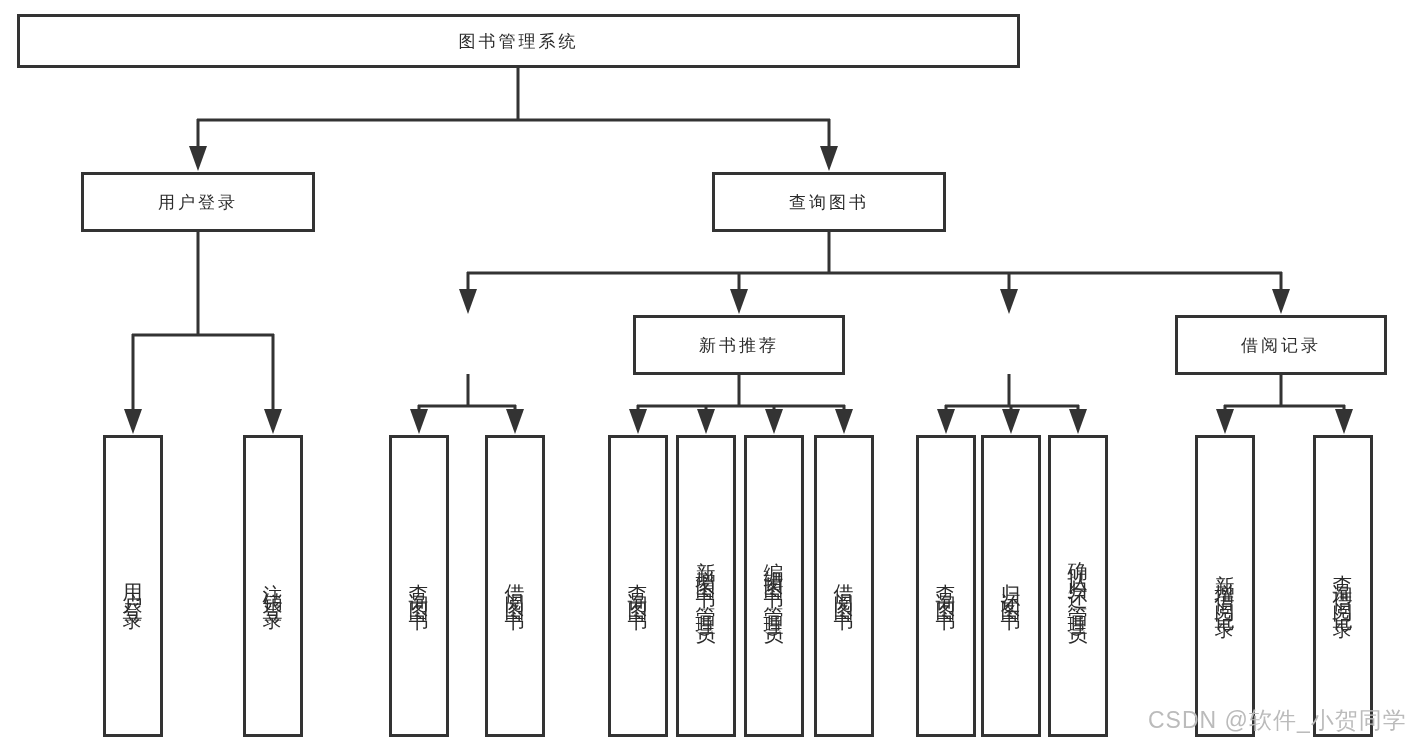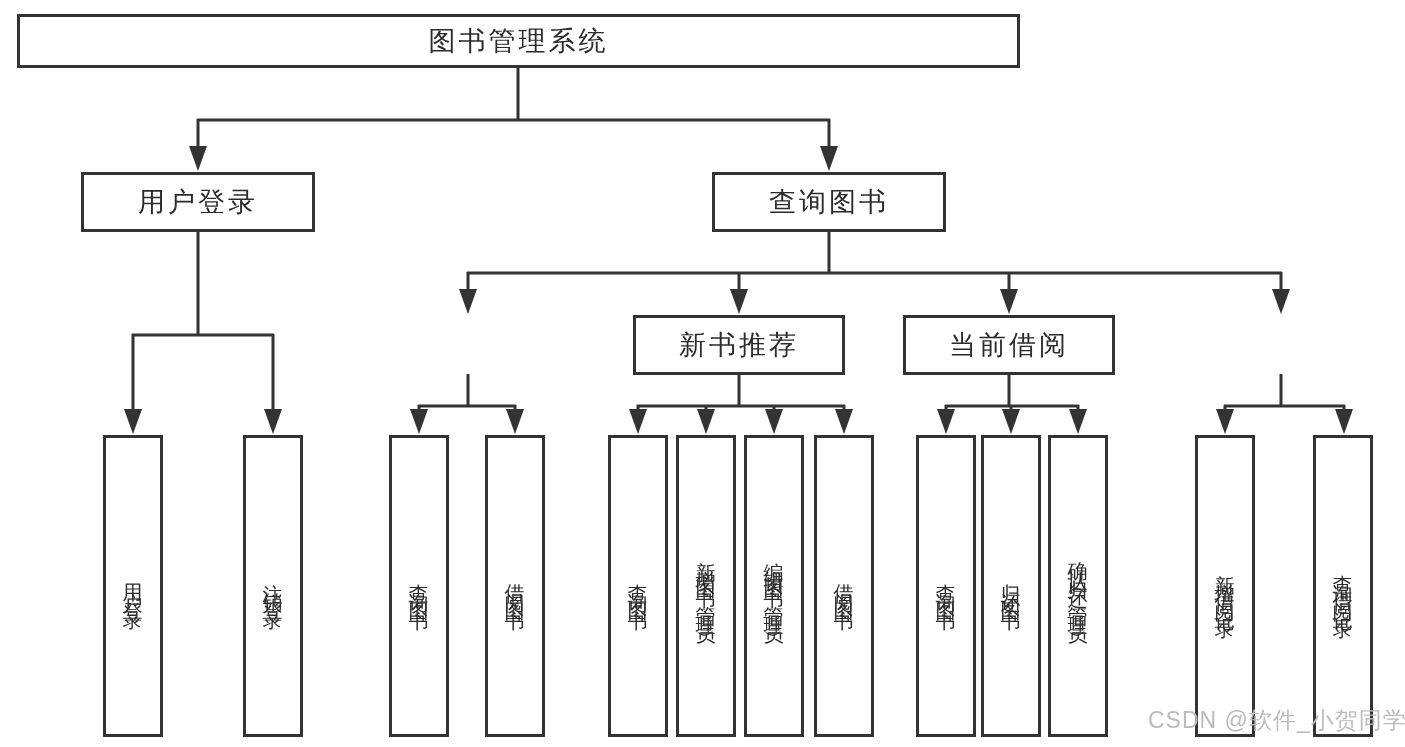--- a/index.html
+++ b/index.html
@@ -19,21 +19,21 @@
     background: #ffffff;
     border: 3px solid var(--line, #333333);
     box-sizing: border-box;
     display: flex;
     align-items: center;
     justify-content: center;
     color: var(--text, #2b2b2b);
     z-index: 2;
   }
   .node .label-h {
-    font-size: 27px;
+    font-size: 17px;
     letter-spacing: 3px;
     white-space: nowrap;
   }
   .leaf { width: 60px; height: 302px; top: 435px; }
   .leaf .label-v {
     writing-mode: vertical-rl;
     text-orientation: mixed;
     font-size: 20px;
     line-height: 1;
     letter-spacing: 9px;
@@ -92,22 +92,22 @@
   <div class="node" style="left:81px; top:172px; width:234px; height:60px;">
     <span class="label-h">用户登录</span>
   </div>
   <div class="node" style="left:712px; top:172px; width:234px; height:60px;">
     <span class="label-h">查询图书</span>
   </div>
 
   <div class="node" style="left:633px; top:315px; width:212px; height:60px;">
     <span class="label-h">新书推荐</span>
   </div>
-  <div class="node" style="left:903px; top:315px; width:212px; height:60px;">
-    <span class="label-h">当前借阅</span>
+  <div class="node" style="left:1175px; top:315px; width:212px; height:60px;">
+    <span class="label-h">借阅记录</span>
   </div>
 
   <div class="node leaf" style="left:103px;">
     <span class="label-v">用户登录</span>
   </div>
   <div class="node leaf" style="left:243px;">
     <span class="label-v">注销登录</span>
   </div>
 
   <div class="node leaf" style="left:389px;">

